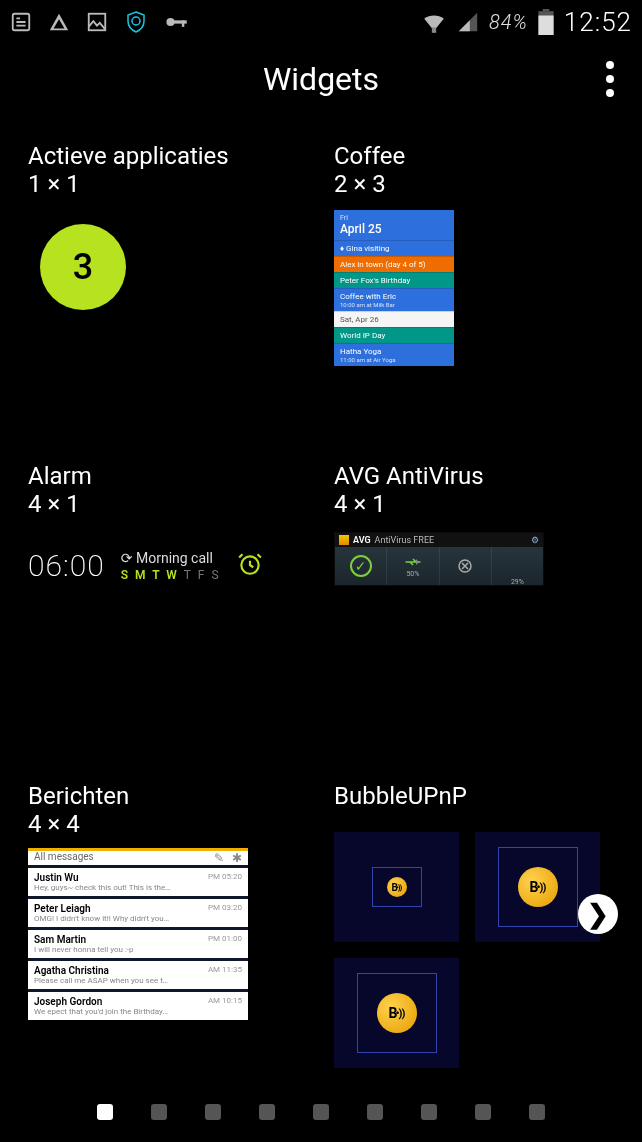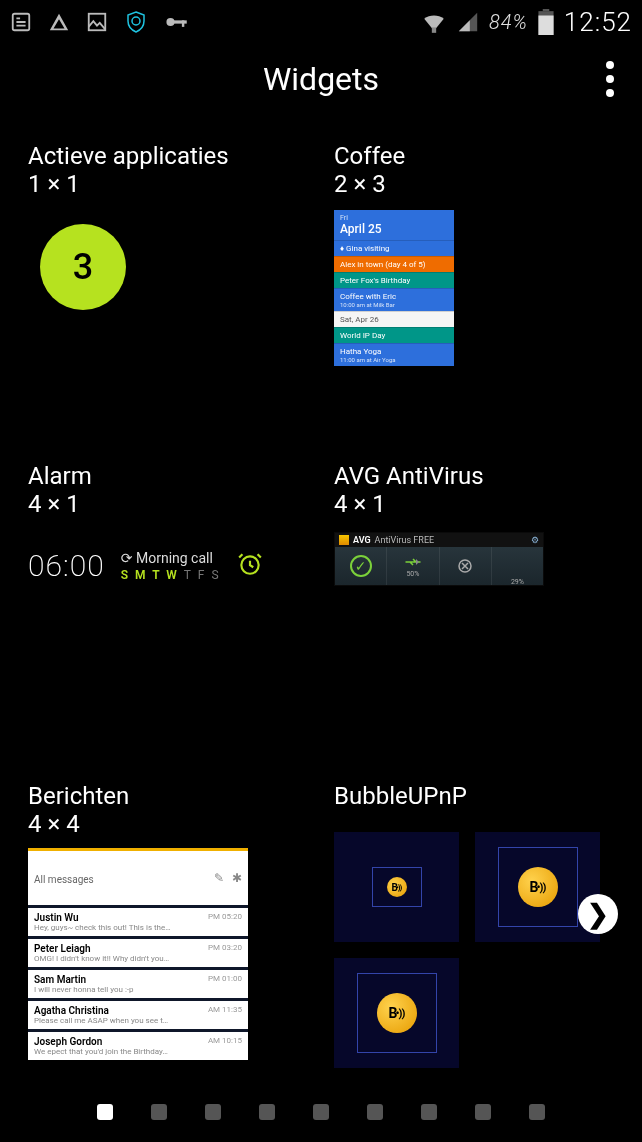--- a/index.html
+++ b/index.html
@@ -64,21 +64,21 @@
   .avg-title .free { color: #bbb; }
   .avg-gear { margin-left: auto; color: #8ab4d8; }
   .avg-body { display: flex; }
   .avg-btn { flex: 1; height: 38px; border-right: 1px solid rgba(255,255,255,.08); display: flex; flex-direction: column; align-items: center; justify-content: center; gap: 1px; color: #ccc; }
   .avg-btn:last-child { border-right: none; gap: 32px; }
   .avg-ok { width: 22px; height: 22px; border: 2px solid #7bd13a; border-radius: 50%; display: flex; align-items: center; justify-content: center; color: #7bd13a; font-size: 14px; }
   .avg-pct { font-size: 7px; color: #aaa; }
 
   
   .messages { margin-top: 10px; width: 220px; background: #fff; color: #333; font-size: 10px; }
-  .msg-hdr { display: flex; align-items: flex-end; background: #fff; border-top: 3px solid #f0b000; padding: 20px 6px; color: #666; font-size: 10px; }
+  .msg-hdr { display: flex; align-items: flex-start; background: #fff; border-top: 3px solid #f0b000; padding: 0 6px; color: #666; font-size: 10px; }
   .msg-hdr .spacer { flex: 1; }
   .msg-ico { color: #888; margin-left: 8px; font-size: 12px; }
   .msg-row { border-top: 3px solid #0f172a; padding: 4px 6px; display: flex; flex-direction: column; }
   .msg-row .line1 { display: flex; }
   .msg-from { color: #000; font-weight: 600; }
   .msg-time { margin-left: auto; color: #999; font-size: 8px; }
   .msg-text { color: #888; font-size: 8px; white-space: nowrap; overflow: hidden; text-overflow: ellipsis; max-width: 200px; }
 
   
   .bubble-wrap { margin-top: 22px; display: flex; flex-wrap: wrap; gap: 16px; width: 280px; }

